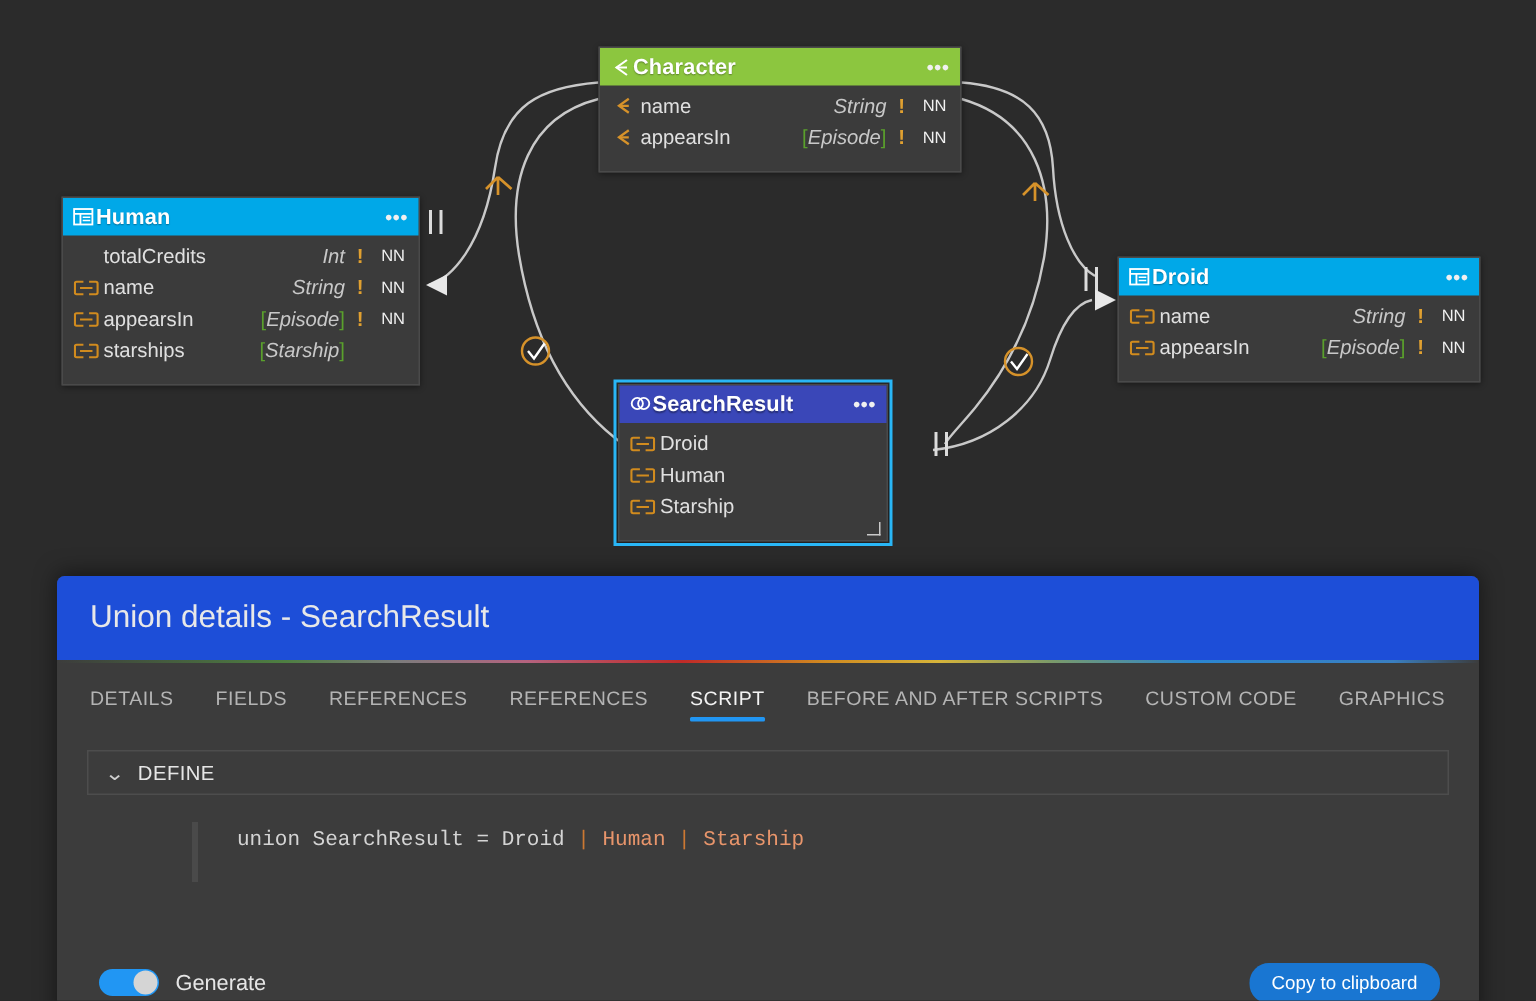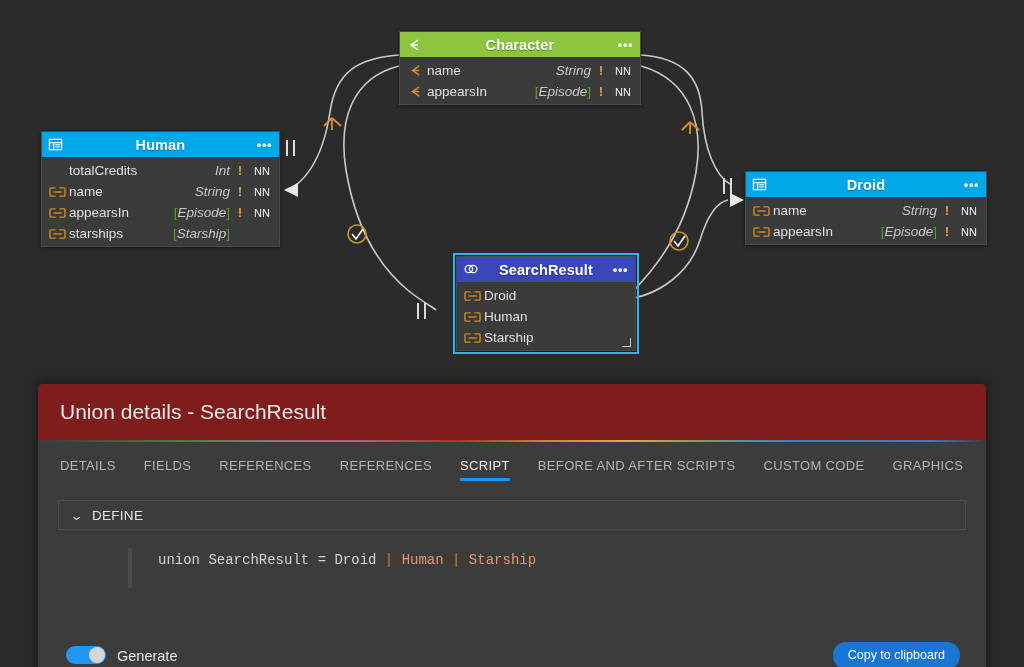--- a/index.html
+++ b/index.html
@@ -28,38 +28,38 @@
     outline-offset: 1px;
   }
   .ent-head {
     display: flex; align-items: center;
     height: 25px; padding: 0 7px 0 6px;
     position: relative;
   }
   .ent-head .glyph { width: 16px; height: 16px; flex: 0 0 16px; display:block; }
   .ent-title {
     flex: 1 1 auto;
-    text-align: center;
+    text-align: left;
     font-size: 14.5px;
     font-weight: bold;
     color: #ffffff;
     letter-spacing: .1px;
     text-shadow: 0 1px 1px rgba(0,0,0,.35);
     white-space: nowrap;
   }
   .ent-dots {
     flex: 0 0 14px; text-align: right;
     color: #f0f0f0; font-size: 13px; line-height: 6px;
     letter-spacing: .5px; font-weight: bold;
   }
   .head-green  { background: #8cc63f; }
   .head-blue   { background: #00a8e8; }
   .head-indigo { background: #3a47b8; }
 
-  .ent-body { padding: 3px 0 2px 0; }
+  .ent-body { padding: 3px 0 12px 0; }
   .frow {
     display: flex; align-items: center;
     height: 21px; padding: 0 9px 0 7px;
     font-size: 13.5px; color: #d8d8d8;
     white-space: nowrap;
   }
   .frow .ficon { width: 18px; flex: 0 0 18px; display:flex; align-items:center; }
   .frow .fname { flex: 1 1 auto; padding-left: 2px; color: #e0e0e0; }
   .frow .ftype { font-style: italic; color: #c8c8c8; padding-right: 6px; }
   .frow .ftype .brk { color: #5aa02c; font-style: normal; }
@@ -75,21 +75,21 @@
   
   #panel {
     position: absolute; left: 38px; top: 384px;
     width: 948px; height: 299px;
     background: #3c3c3c;
     border-radius: 5px 5px 0 0;
     box-shadow: 0 -2px 14px rgba(0,0,0,.5);
     overflow: hidden;
   }
   #panel-head {
-    height: 56px; background: #7f1d1d;
+    height: 56px; background: #1d4ed8;
     display: flex; align-items: center; padding: 0 0 0 22px;
   }
   #panel-title {
     font-size: 21px; color: #e8e8e8; font-weight: normal;
   }
   #rainbow {
     height: 2px; width: 100%;
     background: linear-gradient(to right,
       #3c3c3c 0%, #4e7f42 16%, #7c7c7c 24%, #b5637f 33%,
       #c02a28 44%, #d08a20 54%, #d6b43a 62%, #7a9a6a 70%,
@@ -395,21 +395,21 @@
               </svg>
           </span>
           <span class="fname">appearsIn</span>
           <span class="ftype"><span class="brk">[</span><span>Episode</span><span class="brk">]</span></span>
           <span class="fbang">!</span>
           <span class="fnn">NN</span>
         </div>
       </div>
     </div>
 
-    <div class="entity selected" style="left:456px; top:256px; width:180px;">
+    <div class="entity selected" style="left:412px; top:256px; width:180px;">
       <div class="ent-head head-indigo">
         <span class="glyph">
           <svg viewBox="0 0 18 14" width="16" height="14">
               <g fill="none" stroke="#ffffff" stroke-width="1.4">
             <circle cx="6.6" cy="7" r="4.2"></circle>
                 <circle cx="11.4" cy="7" r="4.2"></circle>
               </g>
             </svg>
         </span>
         <span class="ent-title">SearchResult</span>

